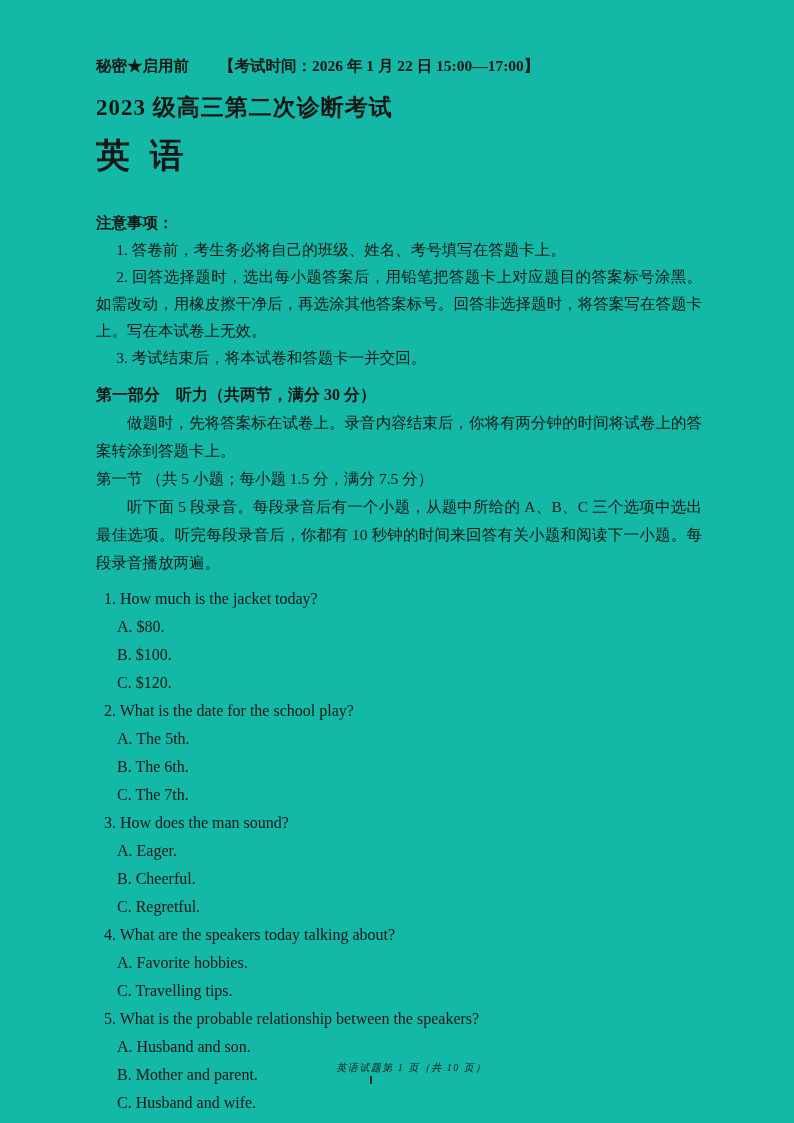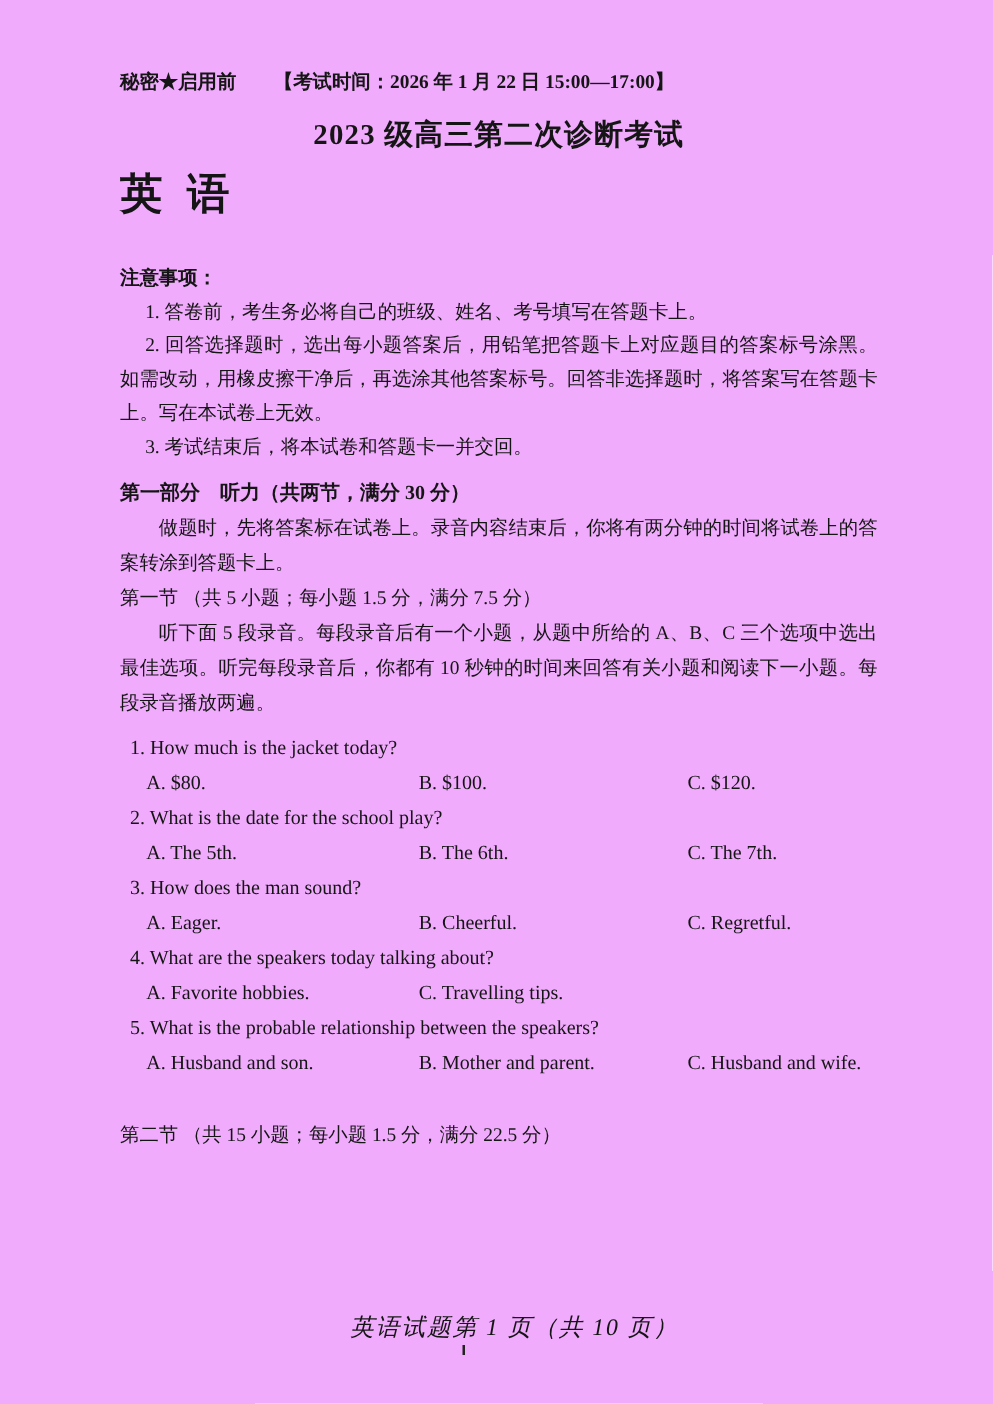--- a/index.html
+++ b/index.html
@@ -1,39 +1,38 @@
 <!DOCTYPE html>
 <html><head>
 <meta charset="utf-8">
 <style>
   html, body { margin: 0; padding: 0; background: #ffffff; }
   .page {
     position: relative;
     width: 794px;
     height: 1123px;
     margin: 0 auto;
-    background: #f0abfc;
+    background: #14b8a6;
     color: #151515;
     box-sizing: border-box;
     padding: 55px 92px 0 96px;
     font-family: "Liberation Serif", "DejaVu Serif", serif;
     overflow: hidden;
   }
   .header-row {
     display: flex;
     align-items: baseline;
     gap: 30px;
     font-weight: bold;
     font-size: 15.5px;
     line-height: 22px;
     white-space: nowrap;
   }
   .title {
     margin: 16px 0 0 0;
-    text-align: center;
     font-size: 23px;
     line-height: 30px;
     font-weight: bold;
     letter-spacing: 1px;
   }
   .subject {
     margin: 10px 0 0 0;
     font-size: 34px;
     line-height: 44px;
     font-weight: bold;
@@ -53,31 +52,31 @@
     margin: 0;
     text-indent: 2em;
     text-align: justify;
     font-size: 15.5px;
     line-height: 28px;
   }
   .section-heading { font-size: 15.5px; line-height: 28px; }
   .section2 .section-heading { margin-top: 30px; }
   .questions { margin-top: 8px; font-size: 16px; line-height: 28px; }
   .question-line { padding-left: 8px; }
-  .options { display: flex; padding-left: 21px; }
+  .options { display: flex; padding-left: 21px; flex-direction: column; }
   .opt-a { width: 218px; }
   .opt-b { width: 215px; }
   .opt-c { flex: 1; }
   .footer {
     position: absolute;
     left: 0; right: 0;
     bottom: 48px;
     text-align: center;
     font-style: italic;
-    font-size: 19px;
+    font-size: 10px;
     letter-spacing: 1.5px;
     padding-left: 29px;
   }
   .crop-mark {
     position: absolute;
     left: 370px;
     top: 1076px;
     width: 2px;
     height: 8px;
     background: #222;

